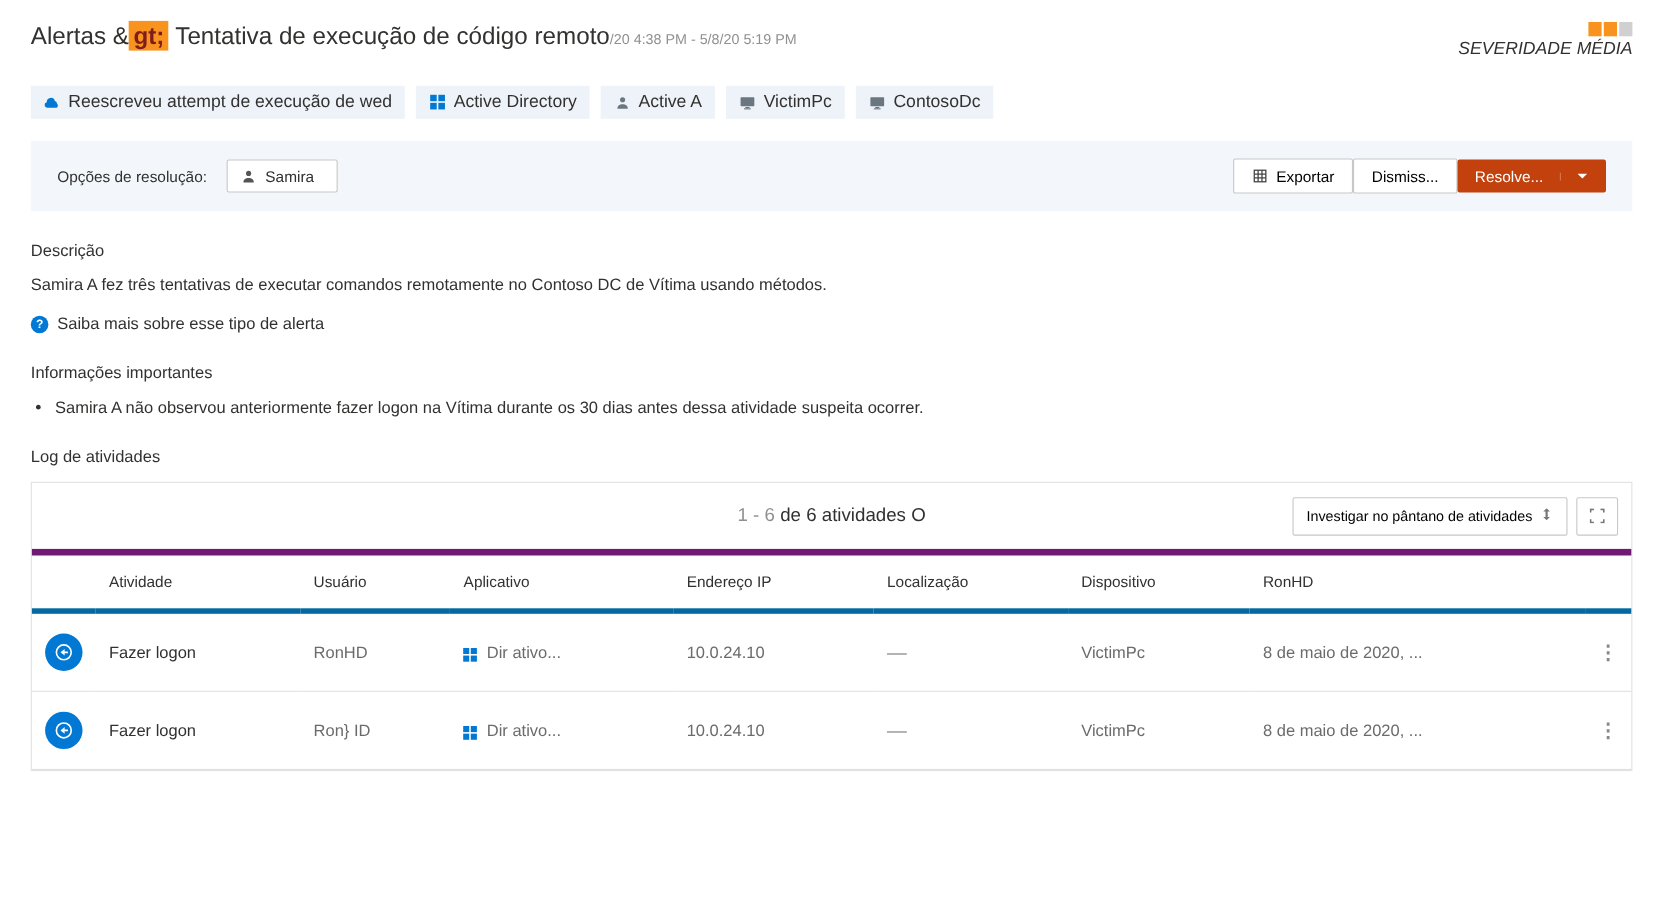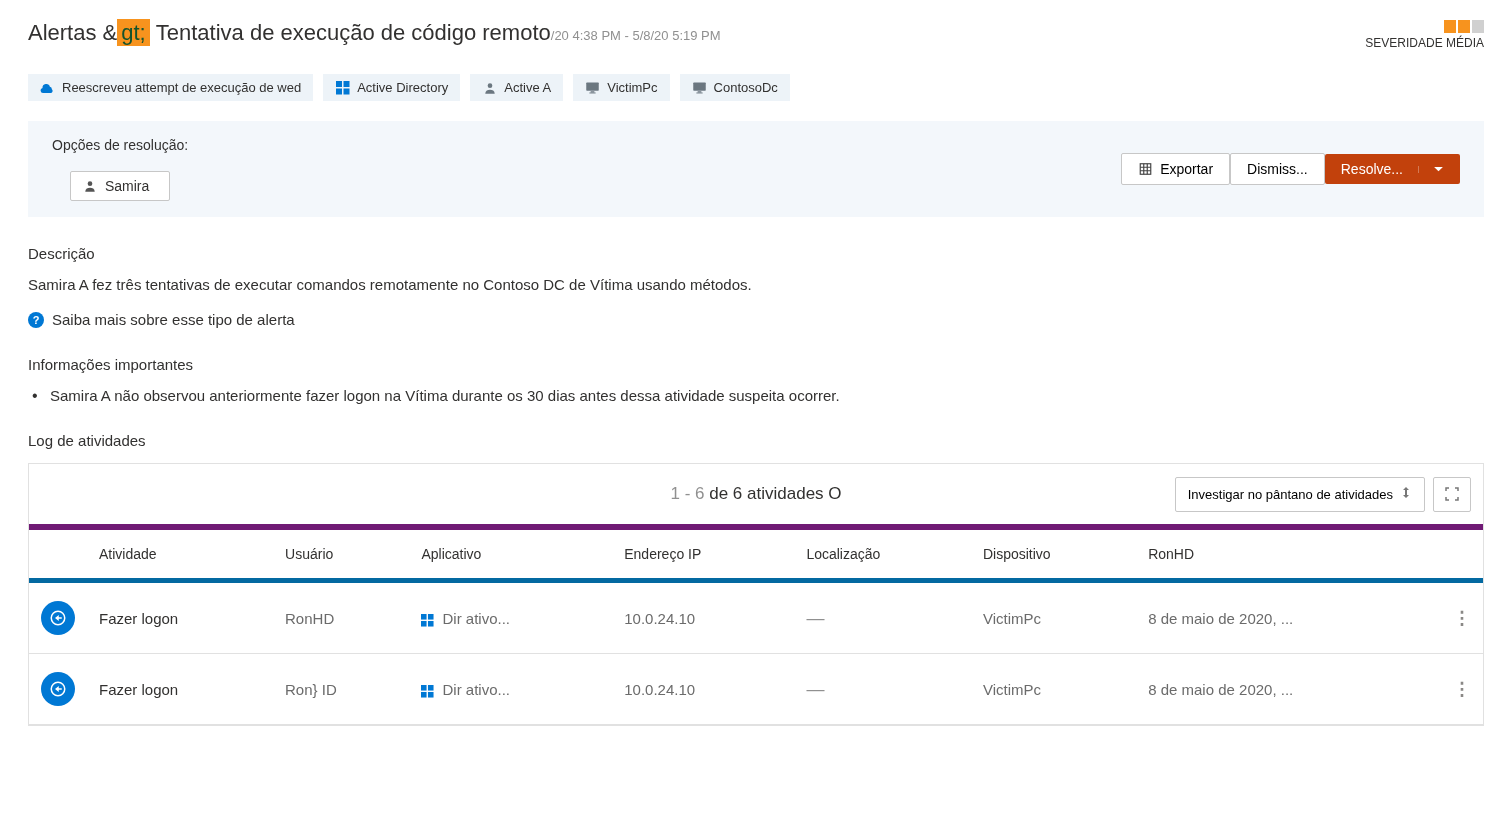--- a/index.html
+++ b/index.html
@@ -21,23 +21,23 @@
       align-items: baseline;
       gap: 6px;
     }
     .breadcrumb {
       font-size: 22px;
       font-weight: 400;
       color: #323130;
     }
     .breadcrumb .gt-highlight {
       background: #f7931e;
-      color: #14532d;
+      color: #7f1d1d;
       padding: 1px 4px;
-      font-weight: 400;
+      font-weight: 700;
     }
     .alert-title {
       font-size: 22px;
       font-weight: 400;
       color: #323130;
     }
     .alert-daterange {
       font-size: 13px;
       color: #909090;
       margin-left: -6px;
@@ -46,52 +46,52 @@
       text-align: right;
     }
     .sev-bars {
       display: flex;
       gap: 2px;
       justify-content: flex-end;
       margin-bottom: 3px;
     }
     .sev-bar { width: 12px; height: 13px; background: #d0d0d0; }
     .sev-bar.active { background: #f7931e; }
-    .sev-label { font-size: 12px; color: #323130; }
+    .sev-label { font-size: 16px; color: #323130; font-style: italic; }
 
     .entity-chips {
       display: flex;
       gap: 10px;
       margin-bottom: 20px;
     }
     .chip {
       background: #edf3f8;
       padding: 6px 12px;
       display: flex;
       align-items: center;
       gap: 7px;
-      font-size: 13px;
+      font-size: 16px;
       color: #323130;
       cursor: pointer;
     }
     .chip .icon { width: 15px; height: 15px; display: inline-flex; align-items: center; justify-content: center; }
     .icon-cloud { color: #0078d4; font-size: 14px; }
     .icon-windows { color: #0078d4; }
     .icon-person-sil { color: #6b7780; }
     .icon-monitor { color: #6b7780; }
 
     .resolution-bar {
       background: #f3f7fb;
       padding: 16px 24px;
       display: flex;
       align-items: center;
       justify-content: space-between;
       margin-bottom: 28px;
     }
-    .res-left { display: flex; align-items: center; gap: 18px; flex-direction: column; }
+    .res-left { display: flex; align-items: center; gap: 18px; }
     .res-label { font-size: 14px; color: #323130; }
     .user-select {
       background: #fff;
       border: 1px solid #c7c7c7;
       padding: 6px 20px 6px 12px;
       display: flex;
       align-items: center;
       gap: 8px;
       border-radius: 2px;
       cursor: pointer;

